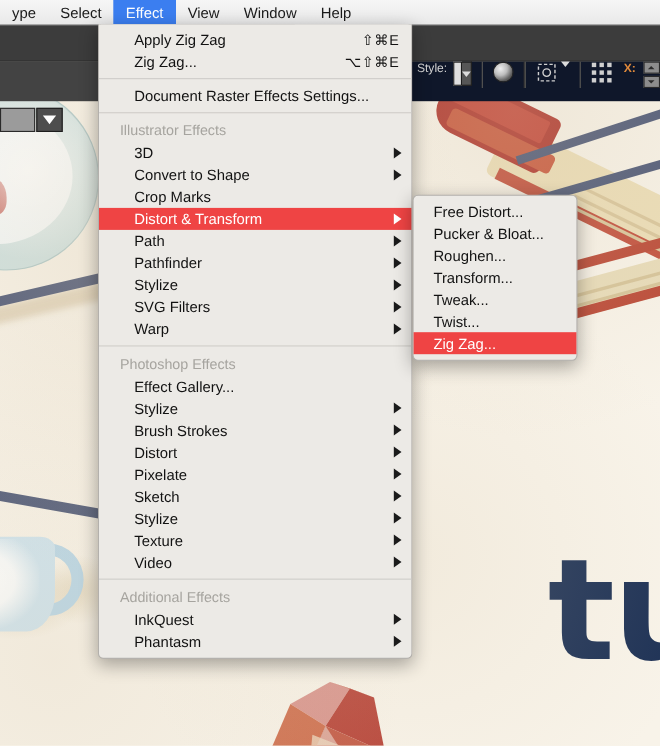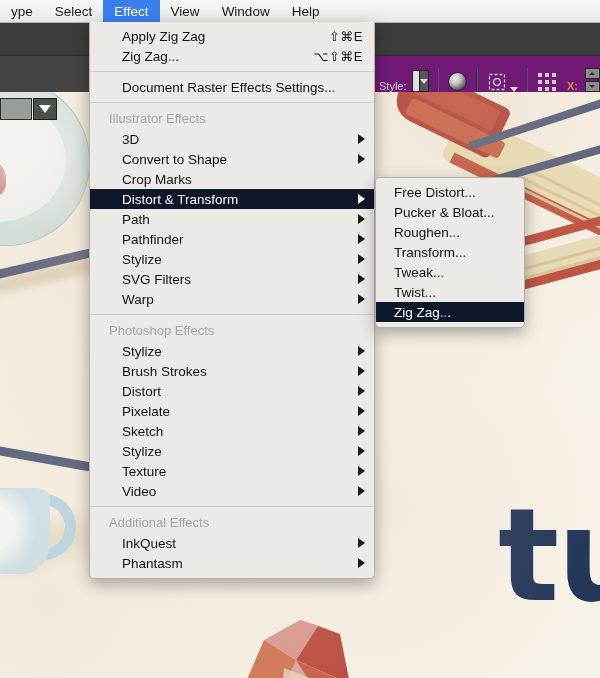--- a/index.html
+++ b/index.html
@@ -249,22 +249,22 @@
     border-bottom: 1px solid #2c2c2c;
   }
   #toolbar-left-bot {
     position: absolute; left: 0; top: 34px;
     width: 268px; height: 36px;
     background: #434343;
   }
   #toolbar-right {
     position: absolute; left: 371px; top: 34px;
     width: 229px; height: 36px;
-    background: #701a75;
-    display: flex; align-items: flex-end;
+    background: #0f172a;
+    display: flex; align-items: flex-start;
     pointer-events: auto;
   }
   #toolbar-right-top {
     position: absolute; left: 371px; top: 0;
     width: 229px; height: 33px;
     background: #3c3c3c;
     border-bottom: 1px solid #2c2c2c;
   }
   .tb-label {
     color: #d2d2d2; font-size: 11px;
@@ -376,21 +376,21 @@
     letter-spacing: 0.5px;
     padding-right: 2px;
   }
   .mi.header {
     color: #a6a49f;
     padding-left: 19px;
     font-size: 13px;
     height: 21px;
   }
   .mi.sel {
-    background: #0f172a;
+    background: #ef4444;
     color: #ffffff;
   }
   .mi.sel .arrow { border-left-color: #ffffff; }
   .arrow {
     width: 0; height: 0;
     border-top: 5px solid transparent;
     border-bottom: 5px solid transparent;
     border-left: 7px solid #1b1b1b;
     margin-left: 6px;
   }
@@ -608,20 +608,23 @@
         <span class="lbl">SVG Filters</span>
         <span class="arrow"></span>
       </div>
       <div class="mi">
         <span class="lbl">Warp</span>
         <span class="arrow"></span>
       </div>
       <div class="mi-sep"></div>
       <div class="mi header">Photoshop Effects</div>
       <div class="mi">
+        <span class="lbl">Effect Gallery...</span>
+      </div>
+      <div class="mi">
         <span class="lbl">Stylize</span>
         <span class="arrow"></span>
       </div>
       <div class="mi">
         <span class="lbl">Brush Strokes</span>
         <span class="arrow"></span>
       </div>
       <div class="mi">
         <span class="lbl">Distort</span>
         <span class="arrow"></span>

